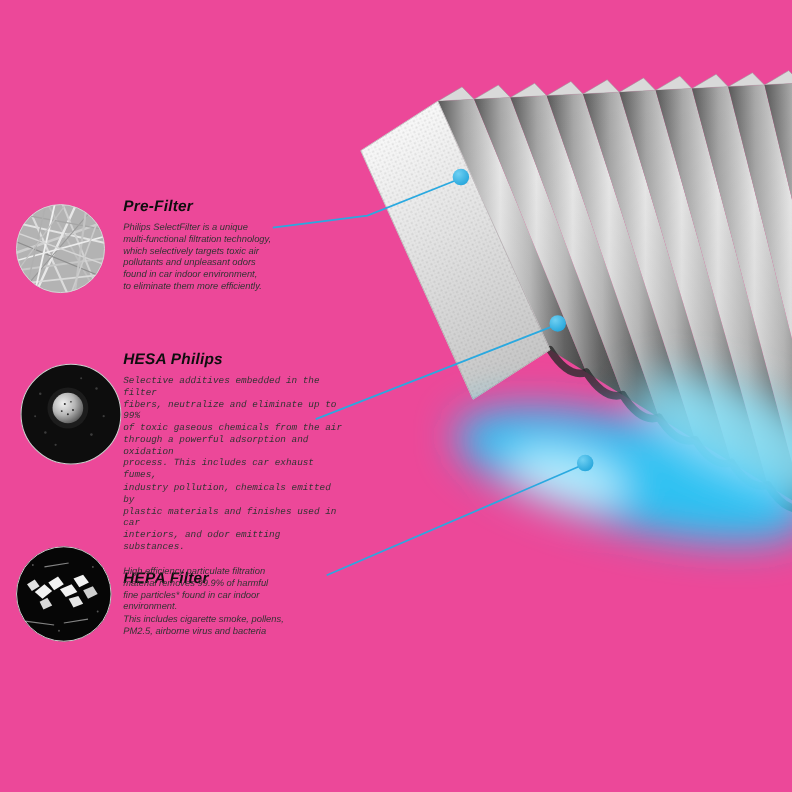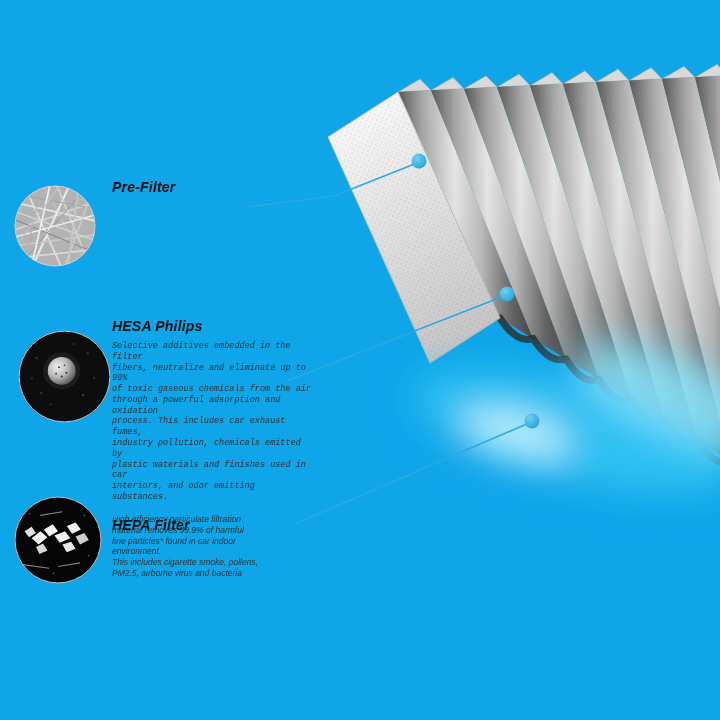--- a/index.html
+++ b/index.html
@@ -1,17 +1,17 @@
 <!DOCTYPE html>
 <html><head>
 <meta charset="utf-8">
 <style>
   html,body{margin:0;padding:0;background:#fff;}
   .canvas{
-    position:relative;width:720px;height:720px;background:#0ea5e9;
+    position:relative;width:720px;height:720px;background:#ec4899;
     overflow:hidden;font-family:"Liberation Sans",sans-serif;
   }
   .art{position:absolute;left:0;top:0;width:720px;height:720px;}
   .micro{position:absolute;}
   .sec-title{
     position:absolute;left:112px;margin:0;
     font-size:14px;font-weight:bold;font-style:italic;color:#0e0e0e;
     letter-spacing:.2px;
   }
   .sec-desc{
@@ -221,20 +221,26 @@
         <circle cx="18" cy="20" r="1"></circle>
           <circle cx="80" cy="22" r="1"></circle>
         <circle cx="85" cy="68" r="1"></circle>
           <circle cx="45" cy="88" r="1"></circle>
       </g>
     </g>
     <circle cx="50" cy="50" r="48.8" fill="none" stroke="#cfcfcf" stroke-width="1"></circle>
   </svg>
 
   <h3 class="sec-title" style="top:179px;">Pre-Filter</h3>
+  <p class="sec-desc" style="top:201px;">Philips SelectFilter is a unique
+multi-functional filtration technology,
+which selectively targets toxic air
+pollutants and unpleasant odors
+found in car indoor environment,
+to eliminate them more efficiently.</p>
 
   <h3 class="sec-title" style="top:318px;">HESA Philips</h3>
   <p class="sec-desc" style="top:341px;width:200px;font-family:Liberation Mono, monospace;">Selective additives embedded in the filter
 fibers, neutralize and eliminate up to 99%
 of toxic gaseous chemicals from the air
 through a powerful adsorption and oxidation
 process. This includes car exhaust fumes,
 industry pollution, chemicals emitted by
 plastic materials and finishes used in car
 interiors, and odor emitting substances.</p>

